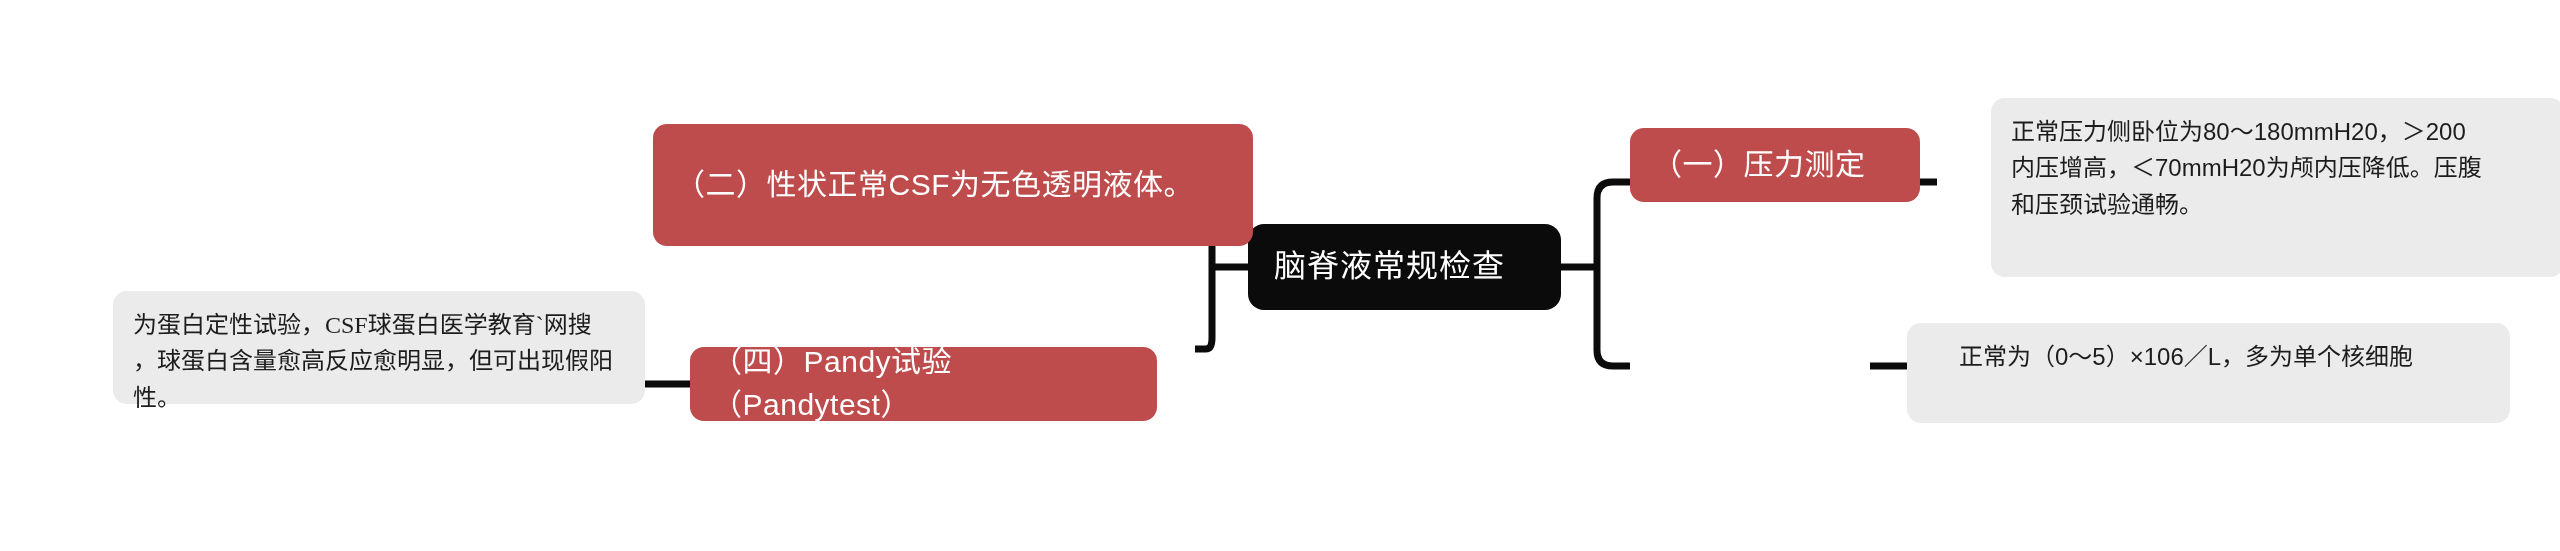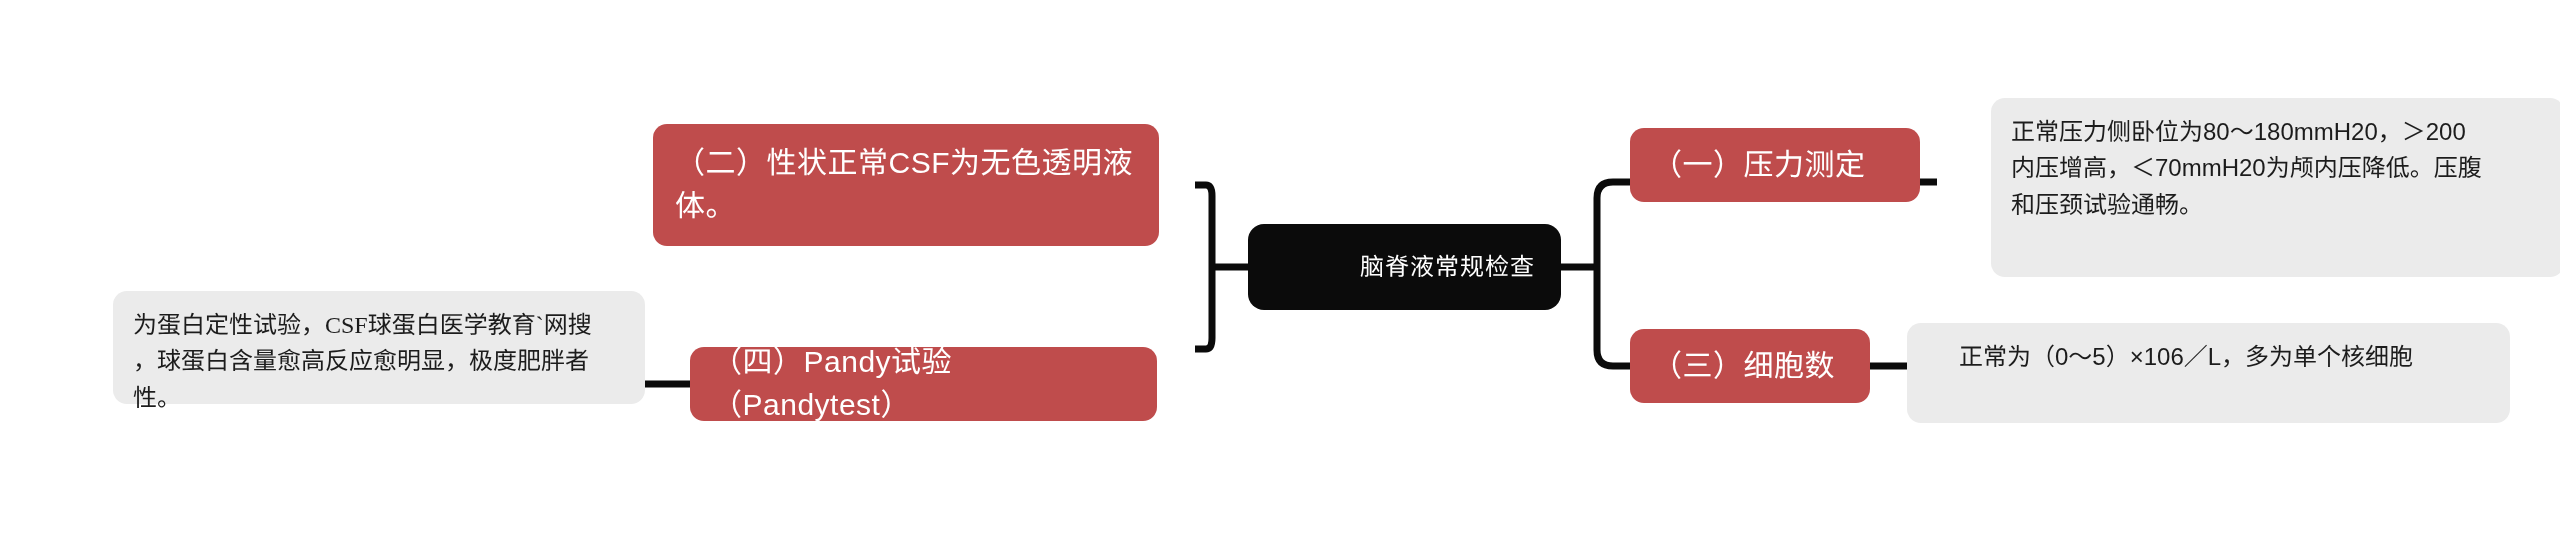--- a/index.html
+++ b/index.html
@@ -57,45 +57,45 @@
     width: 100%;
     box-sizing: border-box;
   }
 
   .node-root {
     background: #0b0b0b;
     border-radius: 16px;
     color: #ffffff;
   }
   .node-root .node-text {
-    font-size: 24px;
+    font-size: 32px;
     line-height: 1.3;
     letter-spacing: 1px;
     padding: 0 26px;
     width: 100%;
     box-sizing: border-box;
-    text-align: right;
+    text-align: left;
   }
 
   .node-note {
     background: #ebebeb;
     border-radius: 14px;
     color: #1c1c1c;
     align-items: flex-start;
   }
   .node-note .node-text {
     font-size: 24px;
     line-height: 1.52;
     padding: 16px 20px 16px 20px;
     width: 100%;
     box-sizing: border-box;
   }
 
   
-  #node-shape        { left: 653px;  top: 124px; width: 506px; height: 122px; }
+  #node-shape        { left: 653px;  top: 124px; width: 600px; height: 122px; }
   #node-pandy        { left: 690px;  top: 347px; width: 467px; height: 74px;  }
   #node-root         { left: 1248px; top: 224px; width: 313px; height: 86px;  }
   #node-pressure     { left: 1630px; top: 128px; width: 290px; height: 74px;  }
   #node-cellcount    { left: 1630px; top: 329px; width: 240px; height: 74px;  }
   #note-pressure     { left: 1991px; top: 98px;  width: 573px; height: 179px; }
   #note-cellcount    { left: 1907px; top: 323px; width: 603px; height: 100px; padding-left: 32px; }
   #note-pandy        { left: 113px;  top: 291px; width: 532px; height: 113px; font-family: Liberation Serif, serif; }
 
   .node-line { display: block; white-space: pre; }
 </style>
@@ -132,40 +132,37 @@
     <div class="node-text">（二）性状正常CSF为无色透明液体。</div>
   </div>
 
   <div class="node node-red" id="node-pandy">
     <div class="node-text">（四）Pandy试验（Pandytest）</div>
   </div>
 
   <div class="node node-note" id="note-pandy">
     <div class="node-text">
       <span class="node-line">为蛋白定性试验，CSF球蛋白医学教育`网搜</span>
-      <span class="node-line">，球蛋白含量愈高反应愈明显，极度肥胖者</span>
+      <span class="node-line">，球蛋白含量愈高反应愈明显，但可出现假阳</span>
       <span class="node-line">性。</span>
     </div>
   </div>
 
   <div class="node node-red" id="node-pressure">
     <div class="node-text">（一）压力测定</div>
   </div>
 
   <div class="node node-note" id="note-pressure">
     <div class="node-text">
       <span class="node-line">正常压力侧卧位为80～180mmH20，＞200</span>
       <span class="node-line">内压增高，＜70mmH20为颅内压降低。压腹</span>
       <span class="node-line">和压颈试验通畅。</span>
     </div>
   </div>
 
-  <div class="node node-red" id="node-cellcount">
-    <div class="node-text">（三）细胞数</div>
-  </div>
 
   <div class="node node-note" id="note-cellcount">
     <div class="node-text">
       <span class="node-line">正常为（0～5）×106／L，多为单个核细胞</span>
     </div>
   </div>
 
 </div>
 
 </body></html>

